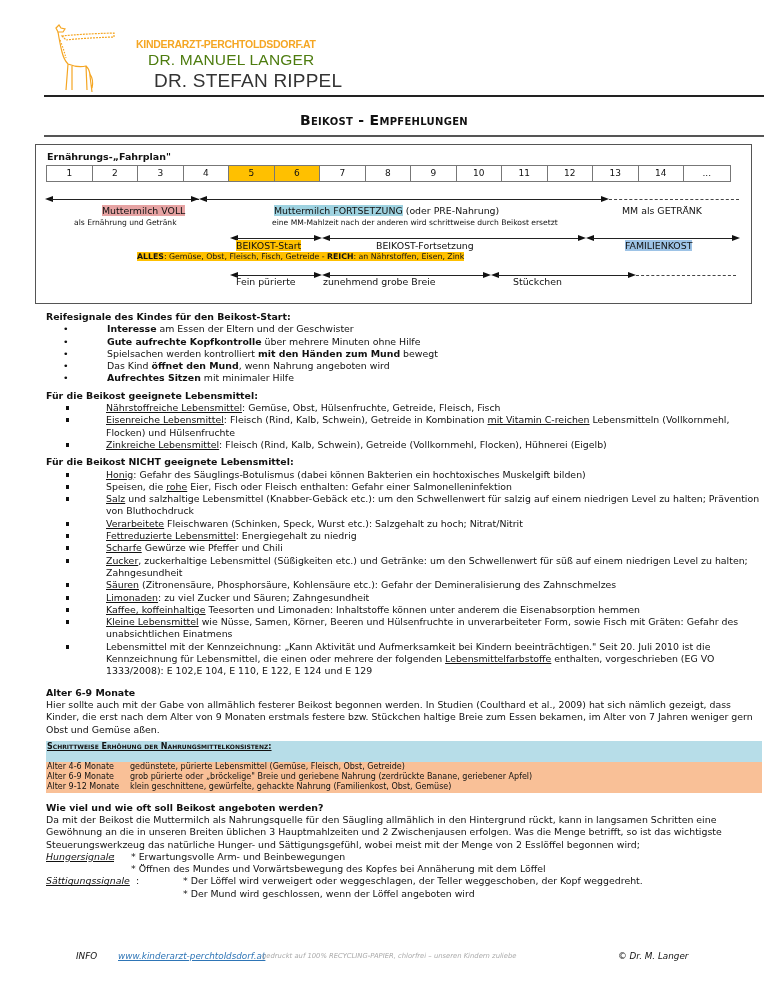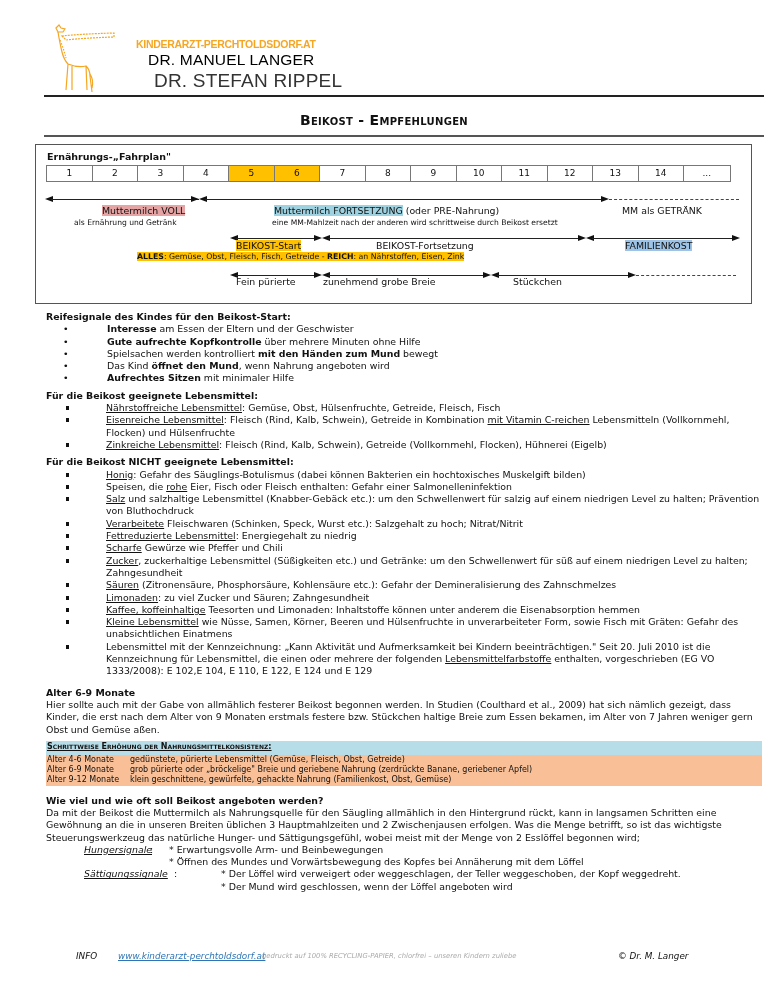--- a/index.html
+++ b/index.html
@@ -3,21 +3,21 @@
 <meta charset="utf-8">
 <style>
   * { box-sizing: border-box; margin: 0; padding: 0; }
   html, body { width: 768px; height: 994px; background: #ffffff; overflow: hidden; }
   body { position: relative; font-family: "DejaVu Sans", sans-serif; color: #111; font-size: 9.4px; }
 
   
   .header { position: absolute; left: 44px; top: 22px; width: 720px; height: 74px; }
   .giraffe { position: absolute; left: 0; top: 0; width: 74px; height: 72px; }
   .brand { position: absolute; left: 80px; top: 16px; color: #f5a623; font-weight: bold; font-size: 10.5px; letter-spacing: -0.3px; font-family: "Liberation Sans", sans-serif; padding-left: 12px; }
-  .doc1 { position: absolute; left: 104px; top: 29px; font-size: 15.5px; color: #000000; font-family: "Liberation Sans", sans-serif; letter-spacing: 0.2px; }
+  .doc1 { position: absolute; left: 104px; top: 29px; font-size: 15.5px; color: #4d7c0f; font-family: "Liberation Sans", sans-serif; letter-spacing: 0.2px; }
   .doc2 { position: absolute; left: 110px; top: 48px; font-size: 19px; color: #333; font-family: "Liberation Sans", sans-serif; letter-spacing: 0.2px; }
   .header-rule { position: absolute; left: 44px; top: 95px; width: 720px; height: 2px; background: #222; }
 
   
   .title { position: absolute; left: 0; width: 768px; top: 112px; text-align: center; font-weight: bold; font-size: 14px; font-family: "DejaVu Sans", sans-serif; font-variant: small-caps; letter-spacing: 0.3px; }
   .title-rule { position: absolute; left: 44px; top: 135px; width: 720px; height: 2px; background: #555; }
 
   
   .plan { position: absolute; left: 35px; top: 144px; width: 717px; height: 160px; border: 1px solid #555; }
   .plan-title { position: absolute; left: 11px; top: 6px; font-weight: bold; font-size: 9.5px; }
@@ -44,26 +44,26 @@
   ul { list-style: none; }
   li { position: relative; padding-left: 61px; }
   li.dot::before { content: "•"; position: absolute; left: 17px; top: 0; }
   li.sq { padding-left: 60px; }
   li.sq::before { content: ""; position: absolute; left: 20px; top: 4px; width: 3px; height: 4px; background: #111; }
   .sec { margin-top: 5px; }
   u { text-decoration: underline; }
   .small-sec { margin-top: 9px; }
 
   .cons { margin-top: 5px; width: 716px; }
-  .cons-head { background: #b7dde8; font-weight: bold; text-decoration: underline; font-size: 8px; font-variant: small-caps; padding-left: 1px; height: 14px; line-height: 11px; }
+  .cons-head { background: #b7dde8; font-weight: bold; text-decoration: underline; font-size: 8px; font-variant: small-caps; padding-left: 1px; height: 21px; line-height: 11px; }
   .cons-row { background: #f9c097; display: flex; font-size: 8px; height: 10.3px; line-height: 10.3px; }
   .cons-age { width: 84px; padding-left: 1px; }
 
   .signals { position: relative; }
-  .sig-row { position: relative; height: 12.3px; margin-left: 38px; }
+  .sig-row { position: relative; height: 12.3px; }
   .sig-label { position: absolute; left: 0; font-style: italic; text-decoration: underline; }
 
   .footer { position: absolute; top: 951px; left: 76px; width: 680px; font-style: italic; font-size: 8.8px; }
   .f-info { position: absolute; left: 0; top: 0; }
   .f-link { position: absolute; left: 42px; top: 0; color: #2e75b6; text-decoration: underline; }
   .f-note { position: absolute; left: 186px; top: 1px; color: #aaa; font-size: 6.8px; }
   .f-copy { position: absolute; left: 542px; top: 0; }
 </style>
 </head>
 <body>

